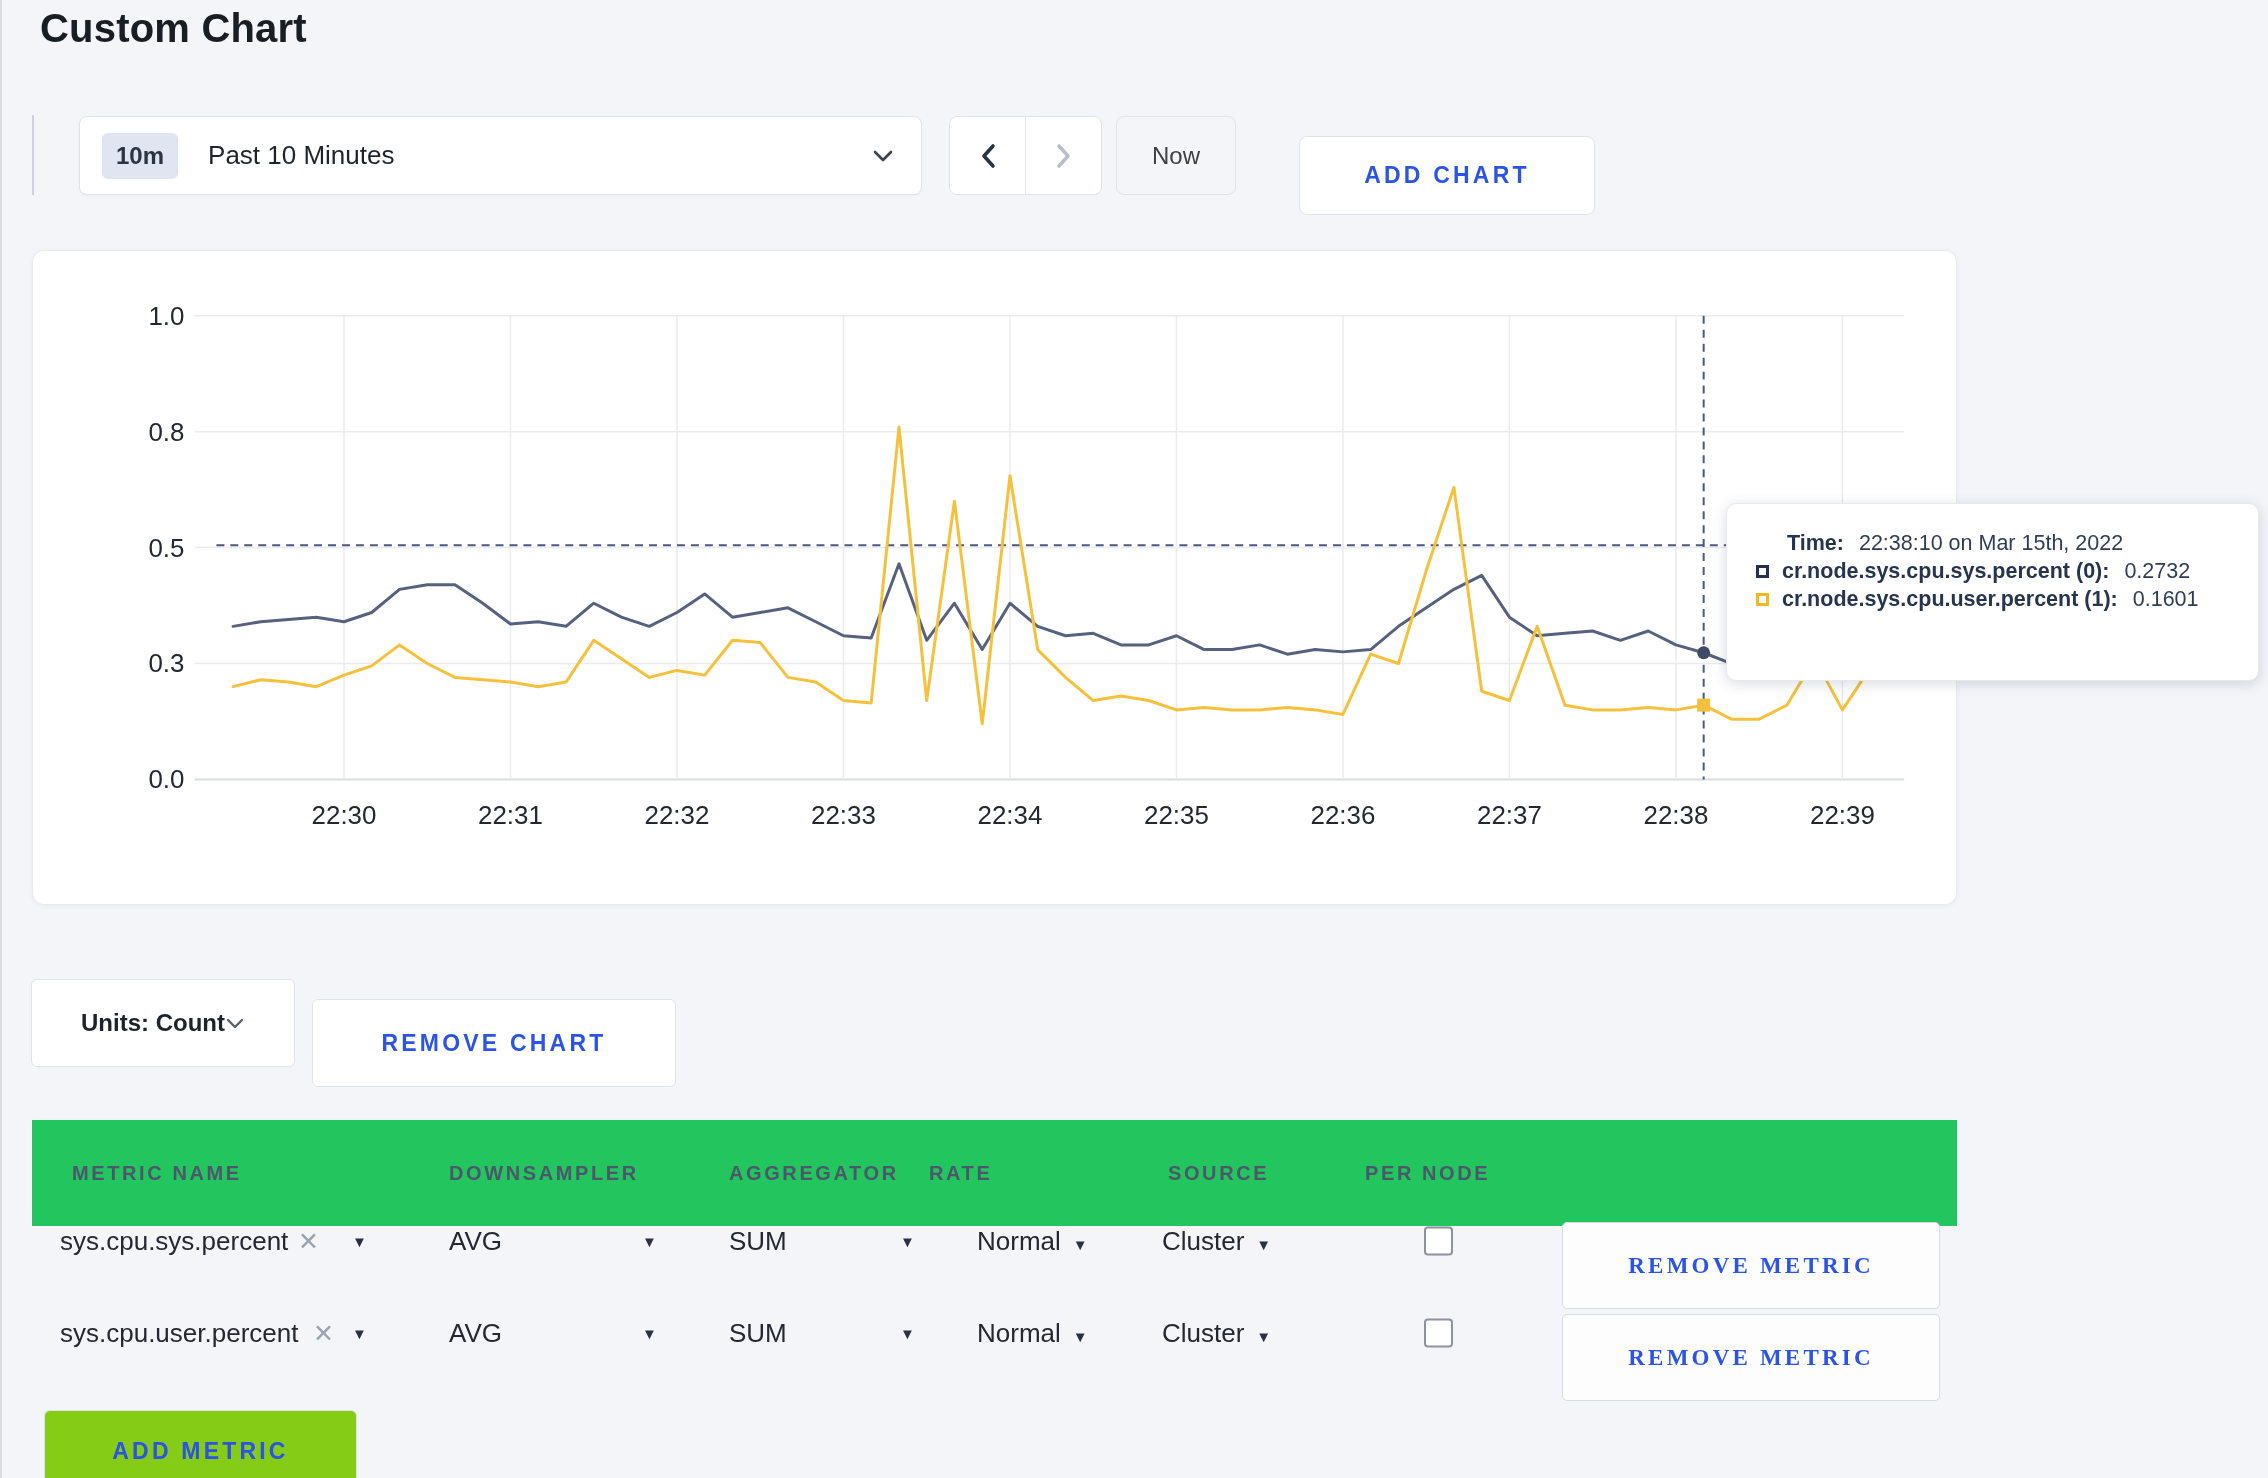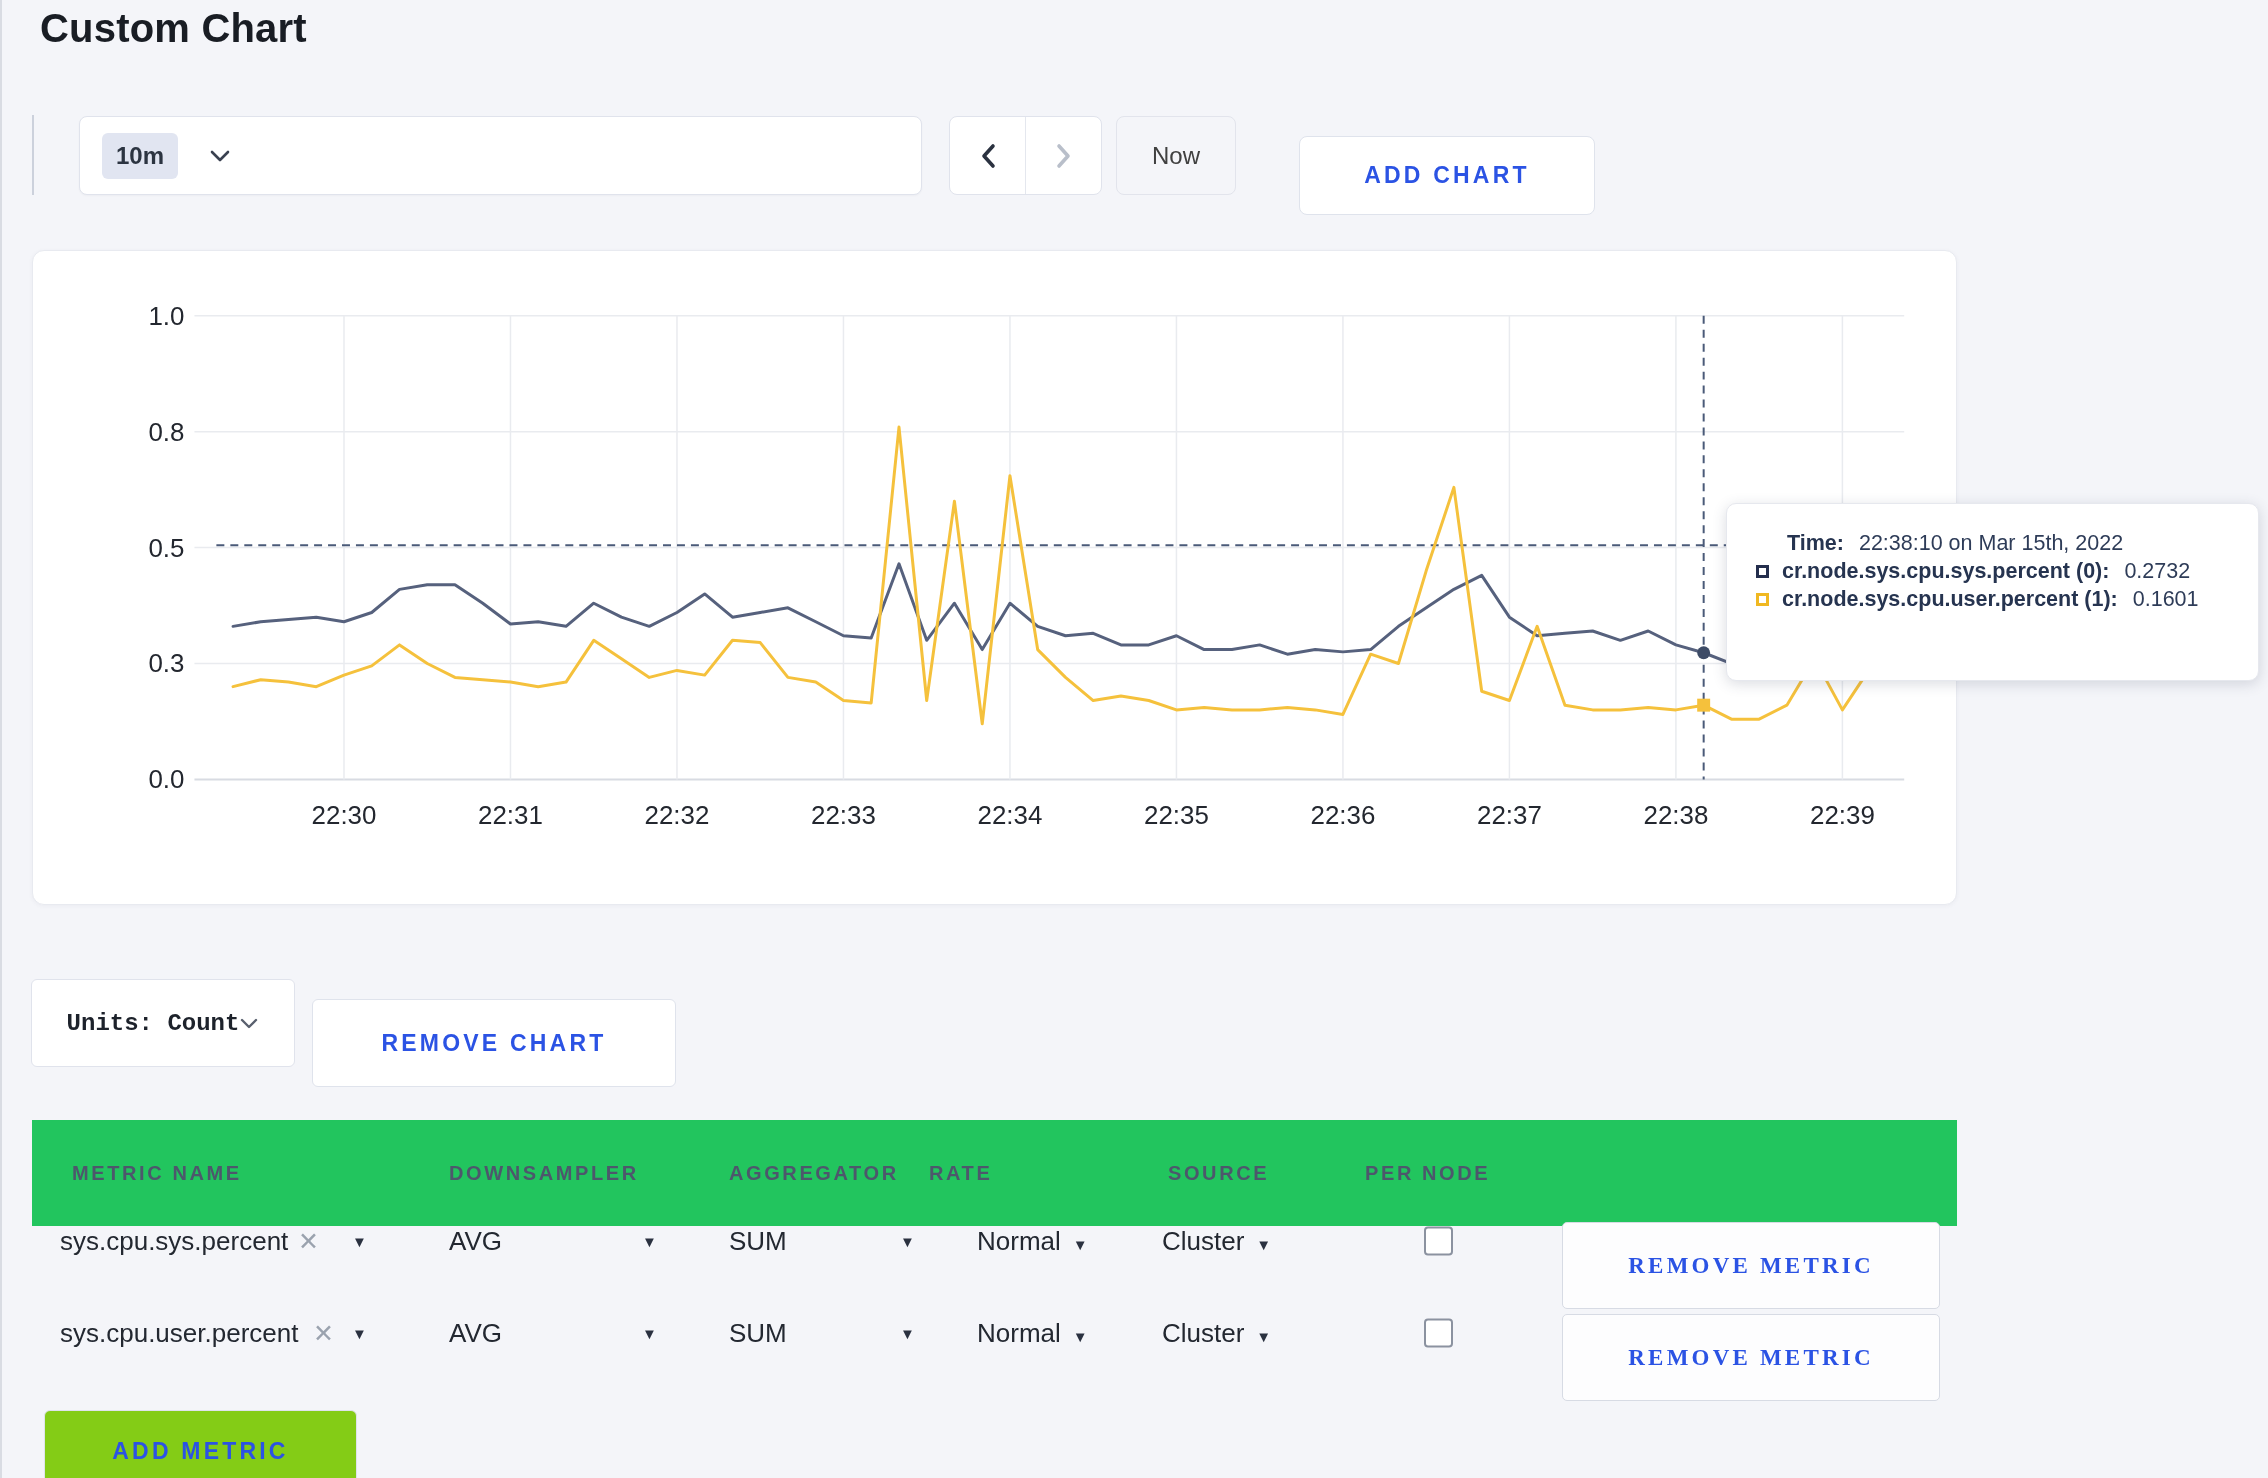--- a/index.html
+++ b/index.html
@@ -78,21 +78,21 @@
   .tt-row { display:flex; align-items:center; }
   .tt-row.time { padding-left:31px; }
   .tt-swatch { width:13px; height:13px; border:3.5px solid; background:#fff; margin-right:13px; flex:0 0 auto; }
   .tt-label { font-weight:700; color:#263450; }
   .tt-value { margin-left:15px; color:#2e3c58; }
 
   
   #units-btn {
     position:absolute; left:29px; top:979px; width:264px; height:88px;
     background:#fff; border:1.5px solid #e0e3ec; border-radius:6px;
-    display:flex; align-items:center; justify-content:center; cursor:pointer;font-family:Liberation Mono, monospace;
+    display:flex; align-items:center; justify-content:center; cursor:pointer;
   }
   #units-btn .units-label { font-size:24px; font-weight:700; color:#1d222b; }
   #remove-chart-btn { left:310px; top:979px; width:364px; height:88px; }
 
   
   #metrics-header {
     position:absolute; left:30px; top:1120px; width:1925px; height:106px; background:#22c55e;text-decoration:underline;
   }
   .m-head {
     position:absolute; top:50%; transform:translateY(-50%);
@@ -118,20 +118,21 @@
 </style>
 </head>
 <body>
 
 <h1 id="page-title">Custom Chart</h1>
 
 <span id="toolbar-divider"></span>
 
 <div class="time-range">
   <span class="range-badge">10m</span>
+  <span class="range-label">Past 10 Minutes</span>
   <span>
     <svg class="icon" width="24" height="16" viewBox="0 0 24 16">
         <polyline points="4,4 12,12 20,4" fill="none" stroke="#3a4150" stroke-width="2.6" stroke-linecap="round" stroke-linejoin="round"></polyline>
       </svg>
   </span>
 </div>
 
 <div class="nav-group">
   <button class="nav-btn">
     <span>

